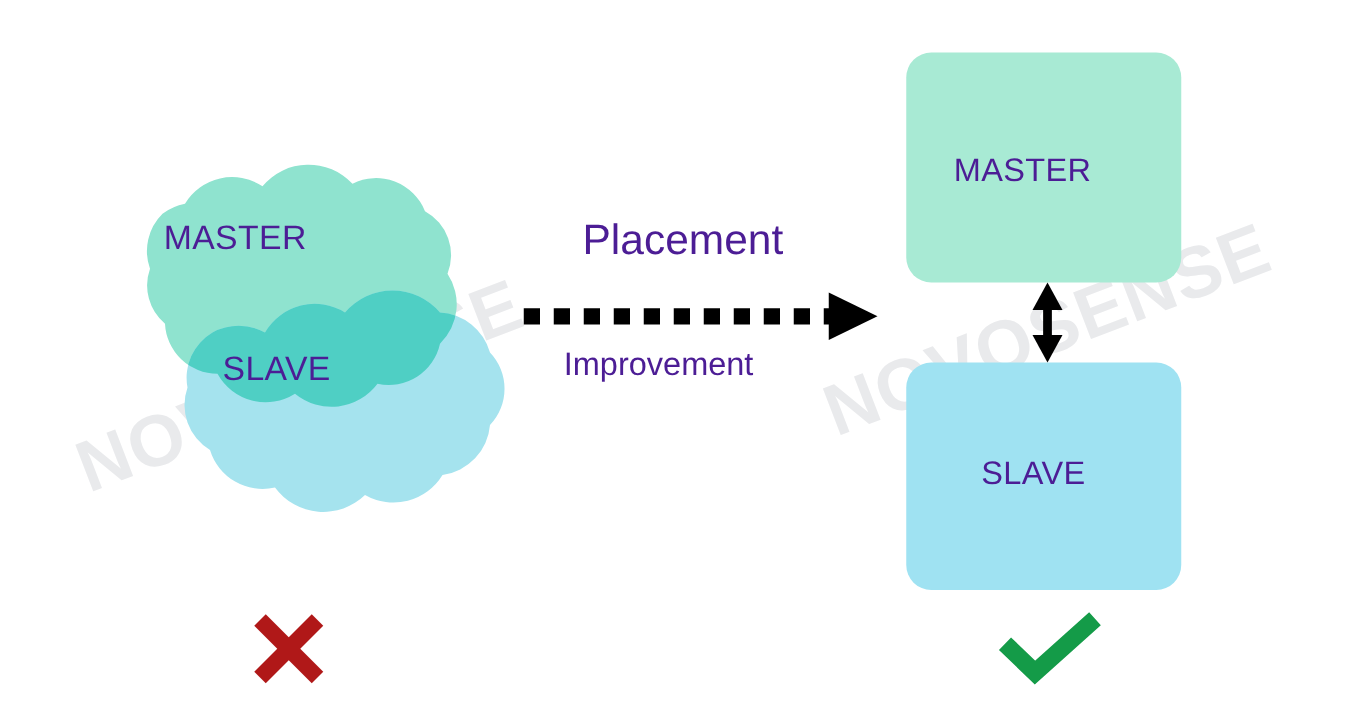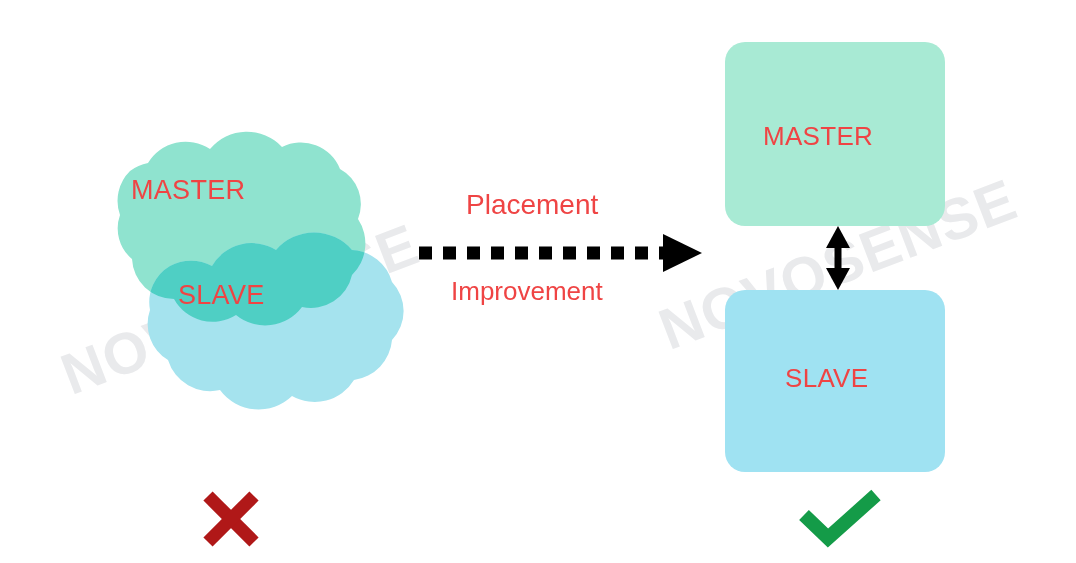--- a/index.html
+++ b/index.html
@@ -47,21 +47,21 @@
     position: absolute;
     left: 0;
     top: 0;
     width: 1076px;
     height: 563px;
   }
 
   
   .lbl {
     position: absolute;
-    color: #ef4444;
+    color: #4c1d95;
     font-family: "Liberation Sans", sans-serif;
     white-space: nowrap;
     user-select: none;
   }
   #cloud-master-label {
     left: 131px;
     top: 175px;
     font-size: 27px;
     letter-spacing: 0.3px;
   }
@@ -78,22 +78,22 @@
     letter-spacing: 0.3px;
   }
   #box-slave-label {
     left: 785px;
     top: 363px;
     font-size: 26px;
     letter-spacing: 0.3px;
   }
   #arrow-label-top {
     left: 466px;
-    top: 189px;
-    font-size: 28px;
+    top: 173px;
+    font-size: 34px;
   }
   #arrow-label-bottom {
     left: 451px;
     top: 276px;
     font-size: 26px;
     text-align: center;
   }
   #separation-label {
     left: 855px;
     top: 241px;

